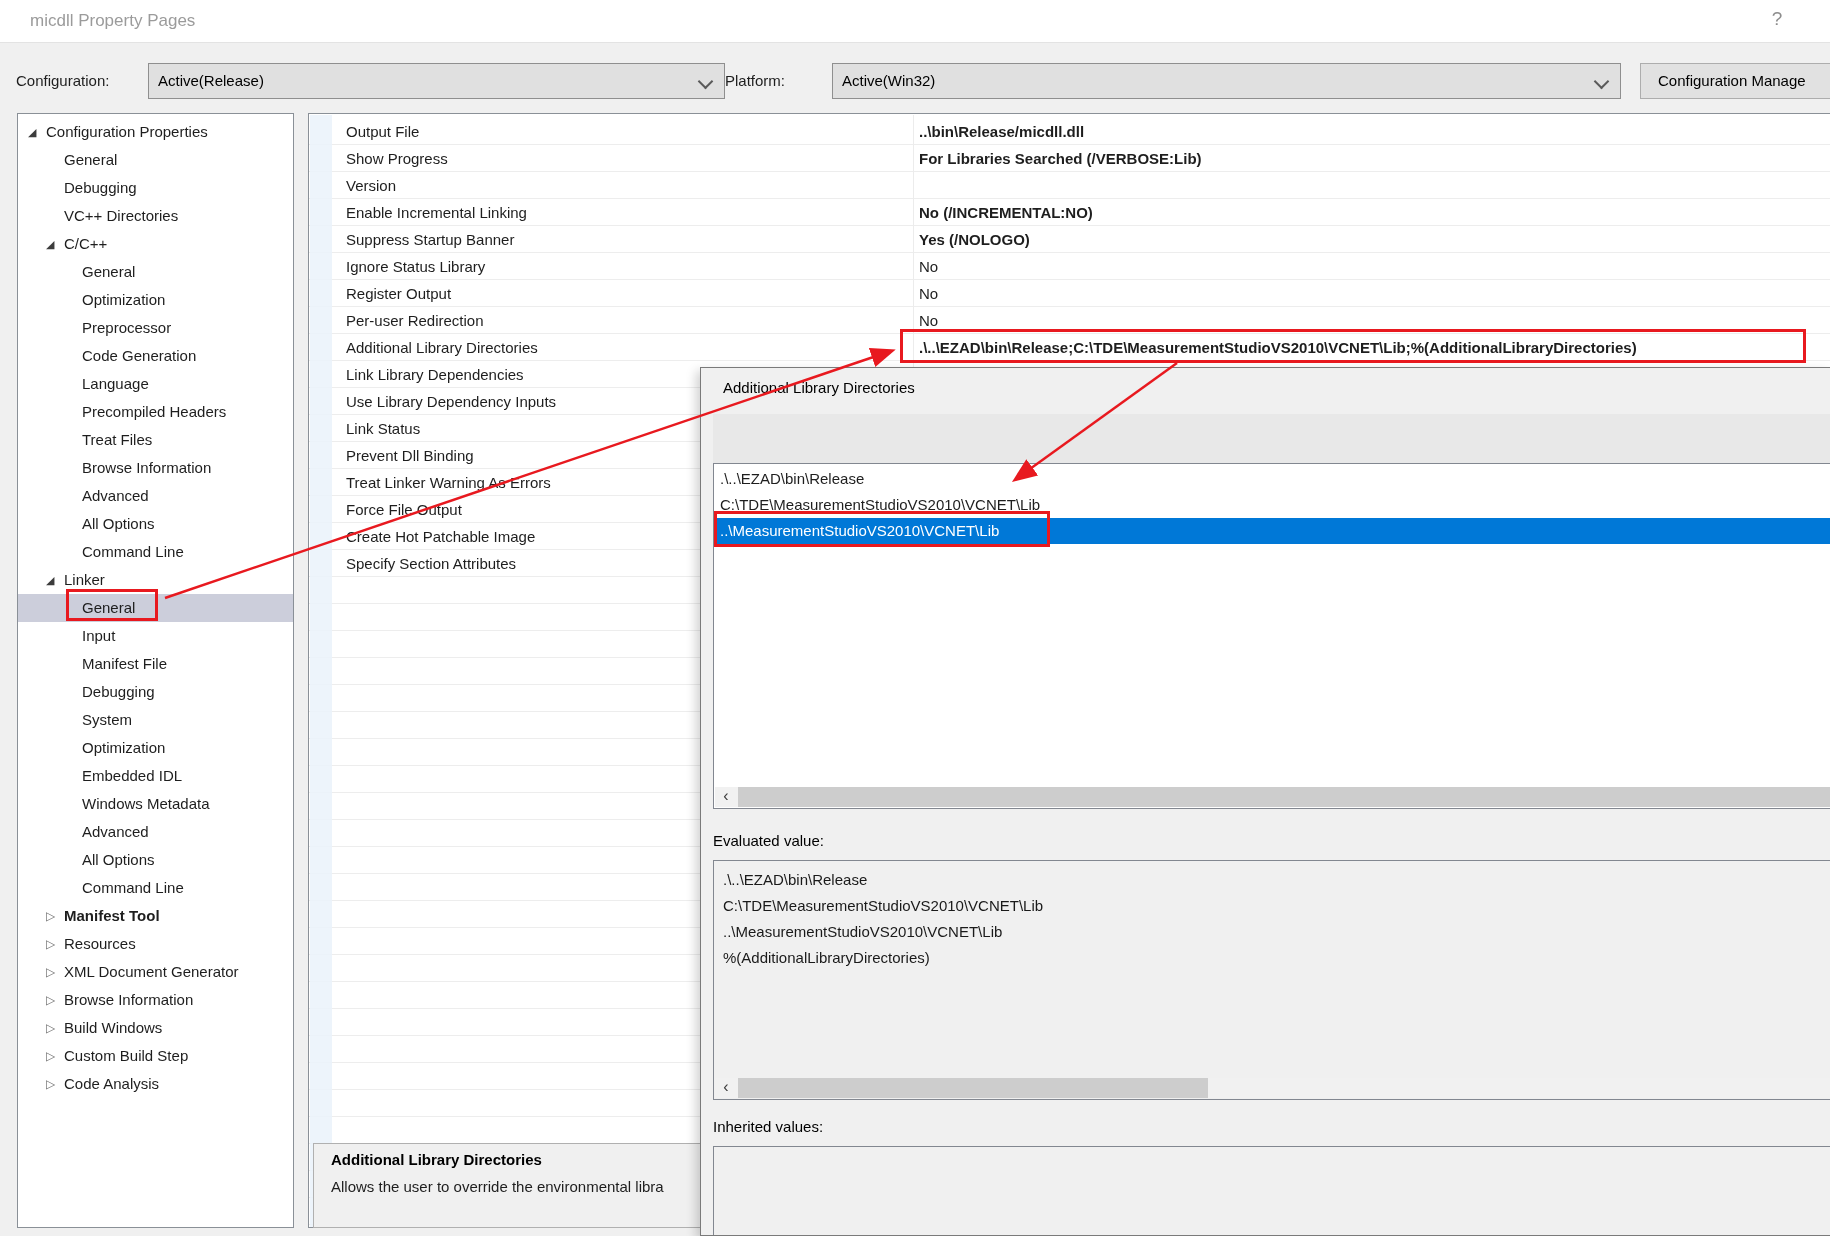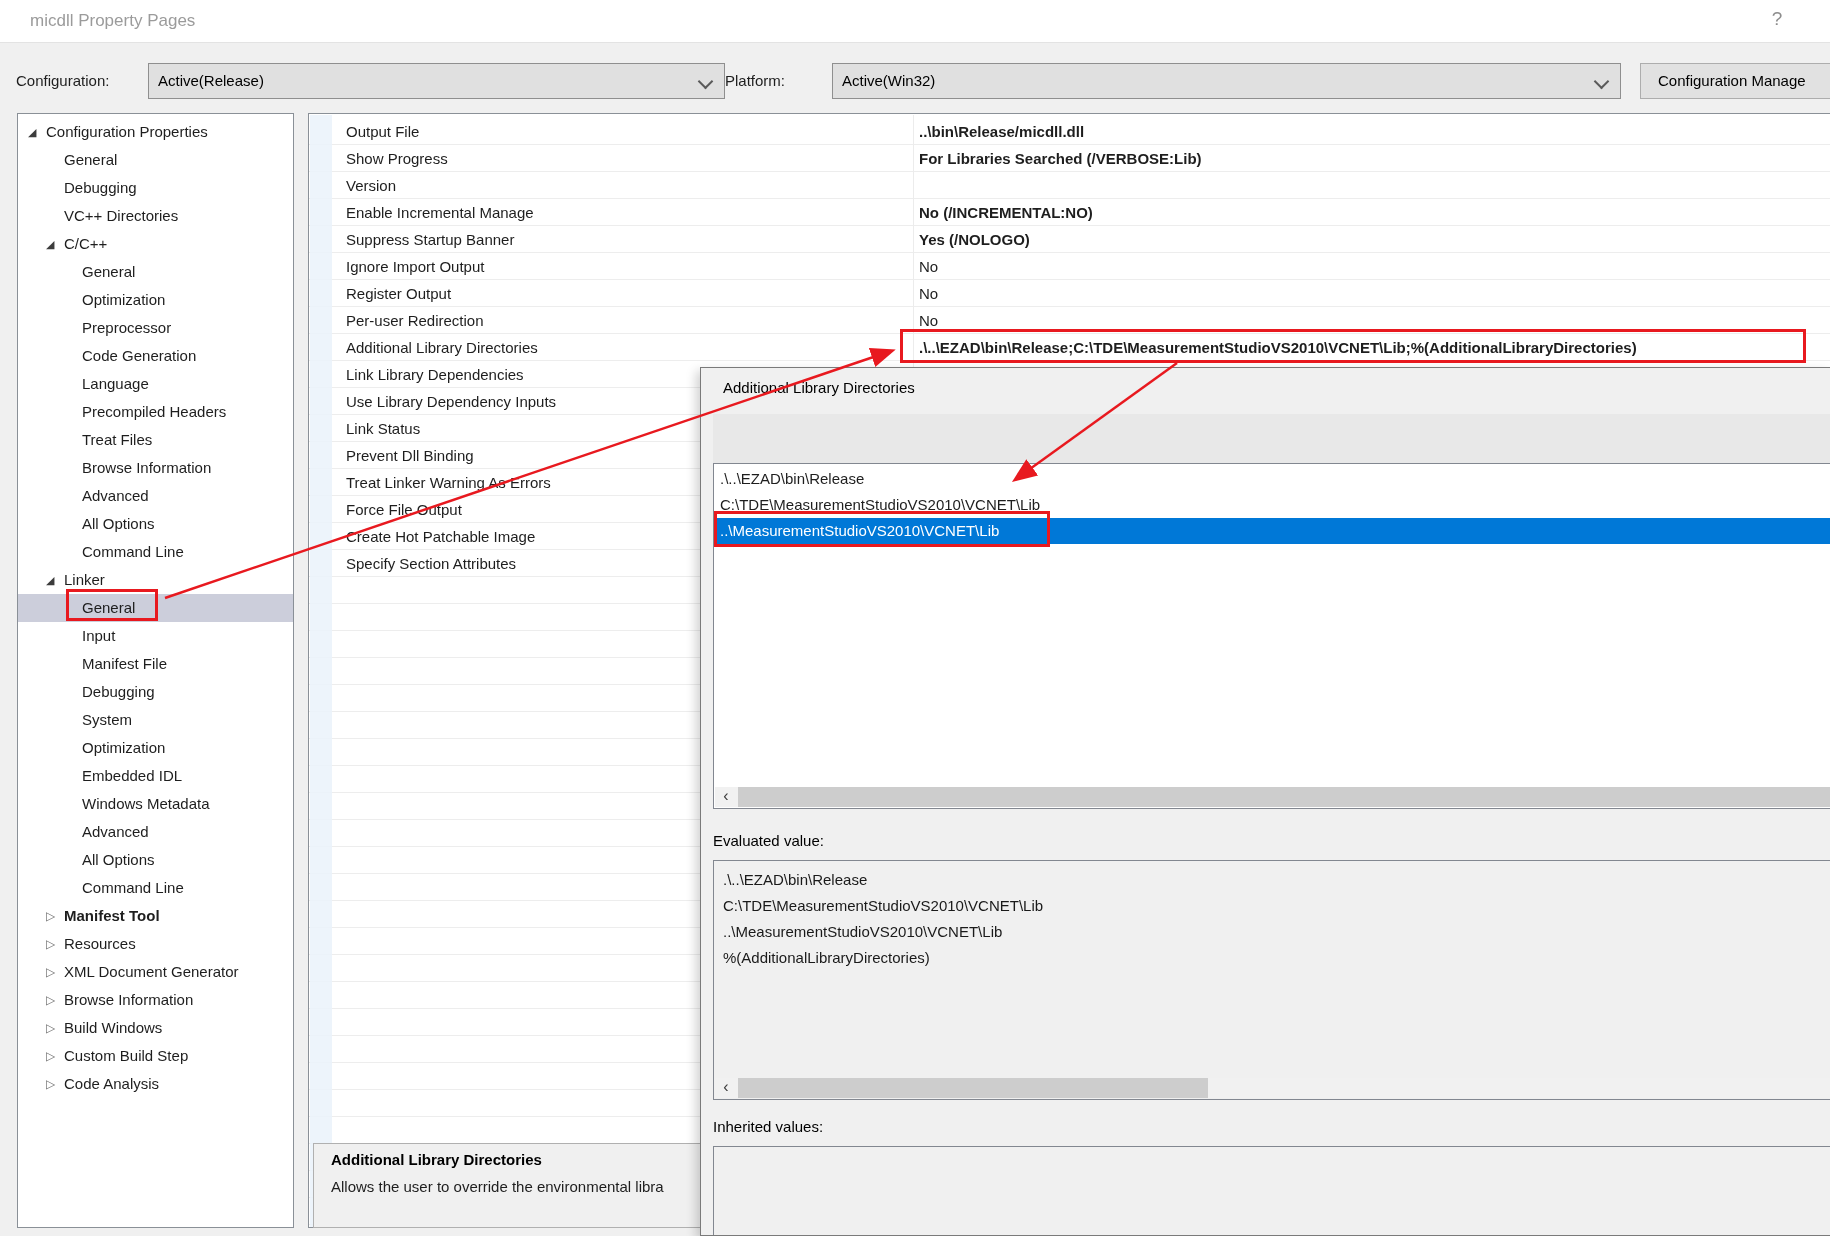--- a/index.html
+++ b/index.html
@@ -229,29 +229,29 @@
       </div>
       <div class="grow" style="top: 31px;">
         <span class="gname">Show Progress</span>
         <span class="gval bold">For Libraries Searched (/VERBOSE:Lib)</span>
       </div>
       <div class="grow" style="top: 58px;">
         <span class="gname">Version</span>
         <span class="gval"></span>
       </div>
       <div class="grow" style="top: 85px;">
-        <span class="gname">Enable Incremental Manage</span>
+        <span class="gname">Enable Incremental Linking</span>
         <span class="gval bold">No (/INCREMENTAL:NO)</span>
       </div>
       <div class="grow" style="top: 112px;">
         <span class="gname">Suppress Startup Banner</span>
         <span class="gval bold">Yes (/NOLOGO)</span>
       </div>
       <div class="grow" style="top: 139px;">
-        <span class="gname">Ignore Import Output</span>
+        <span class="gname">Ignore Status Library</span>
         <span class="gval">No</span>
       </div>
       <div class="grow" style="top: 166px;">
         <span class="gname">Register Output</span>
         <span class="gval">No</span>
       </div>
       <div class="grow" style="top: 193px;">
         <span class="gname">Per-user Redirection</span>
         <span class="gval">No</span>
       </div>

